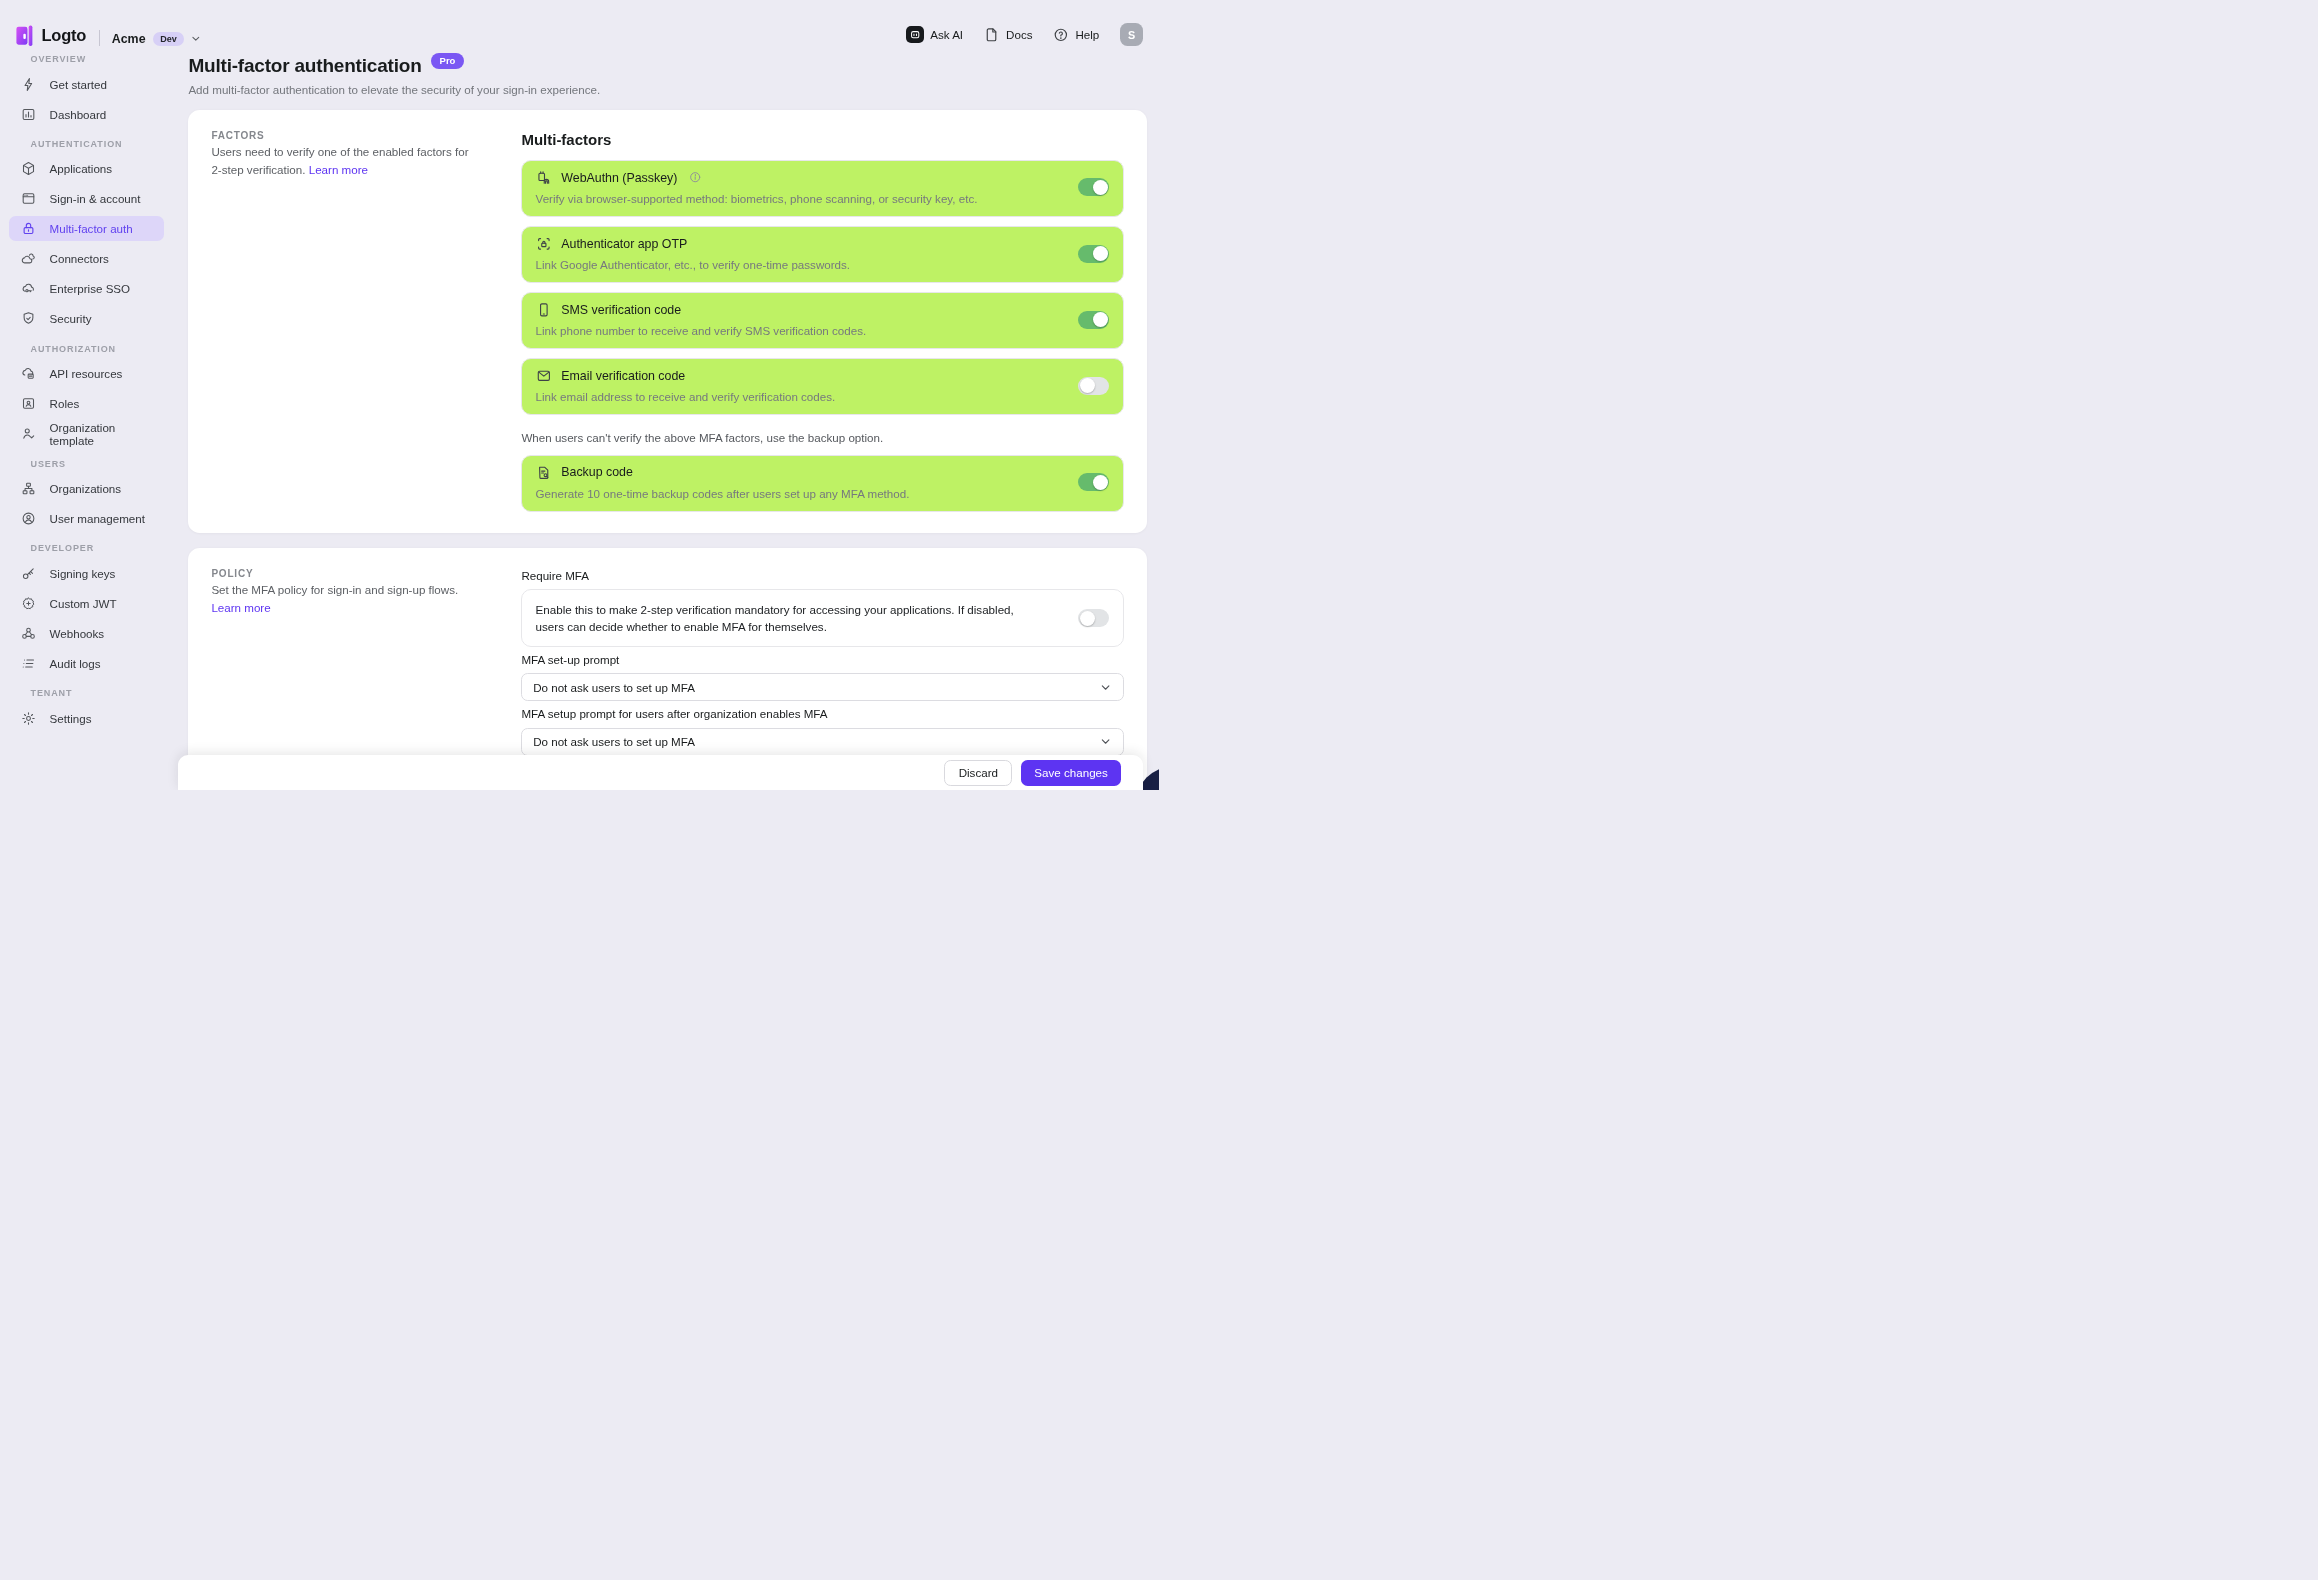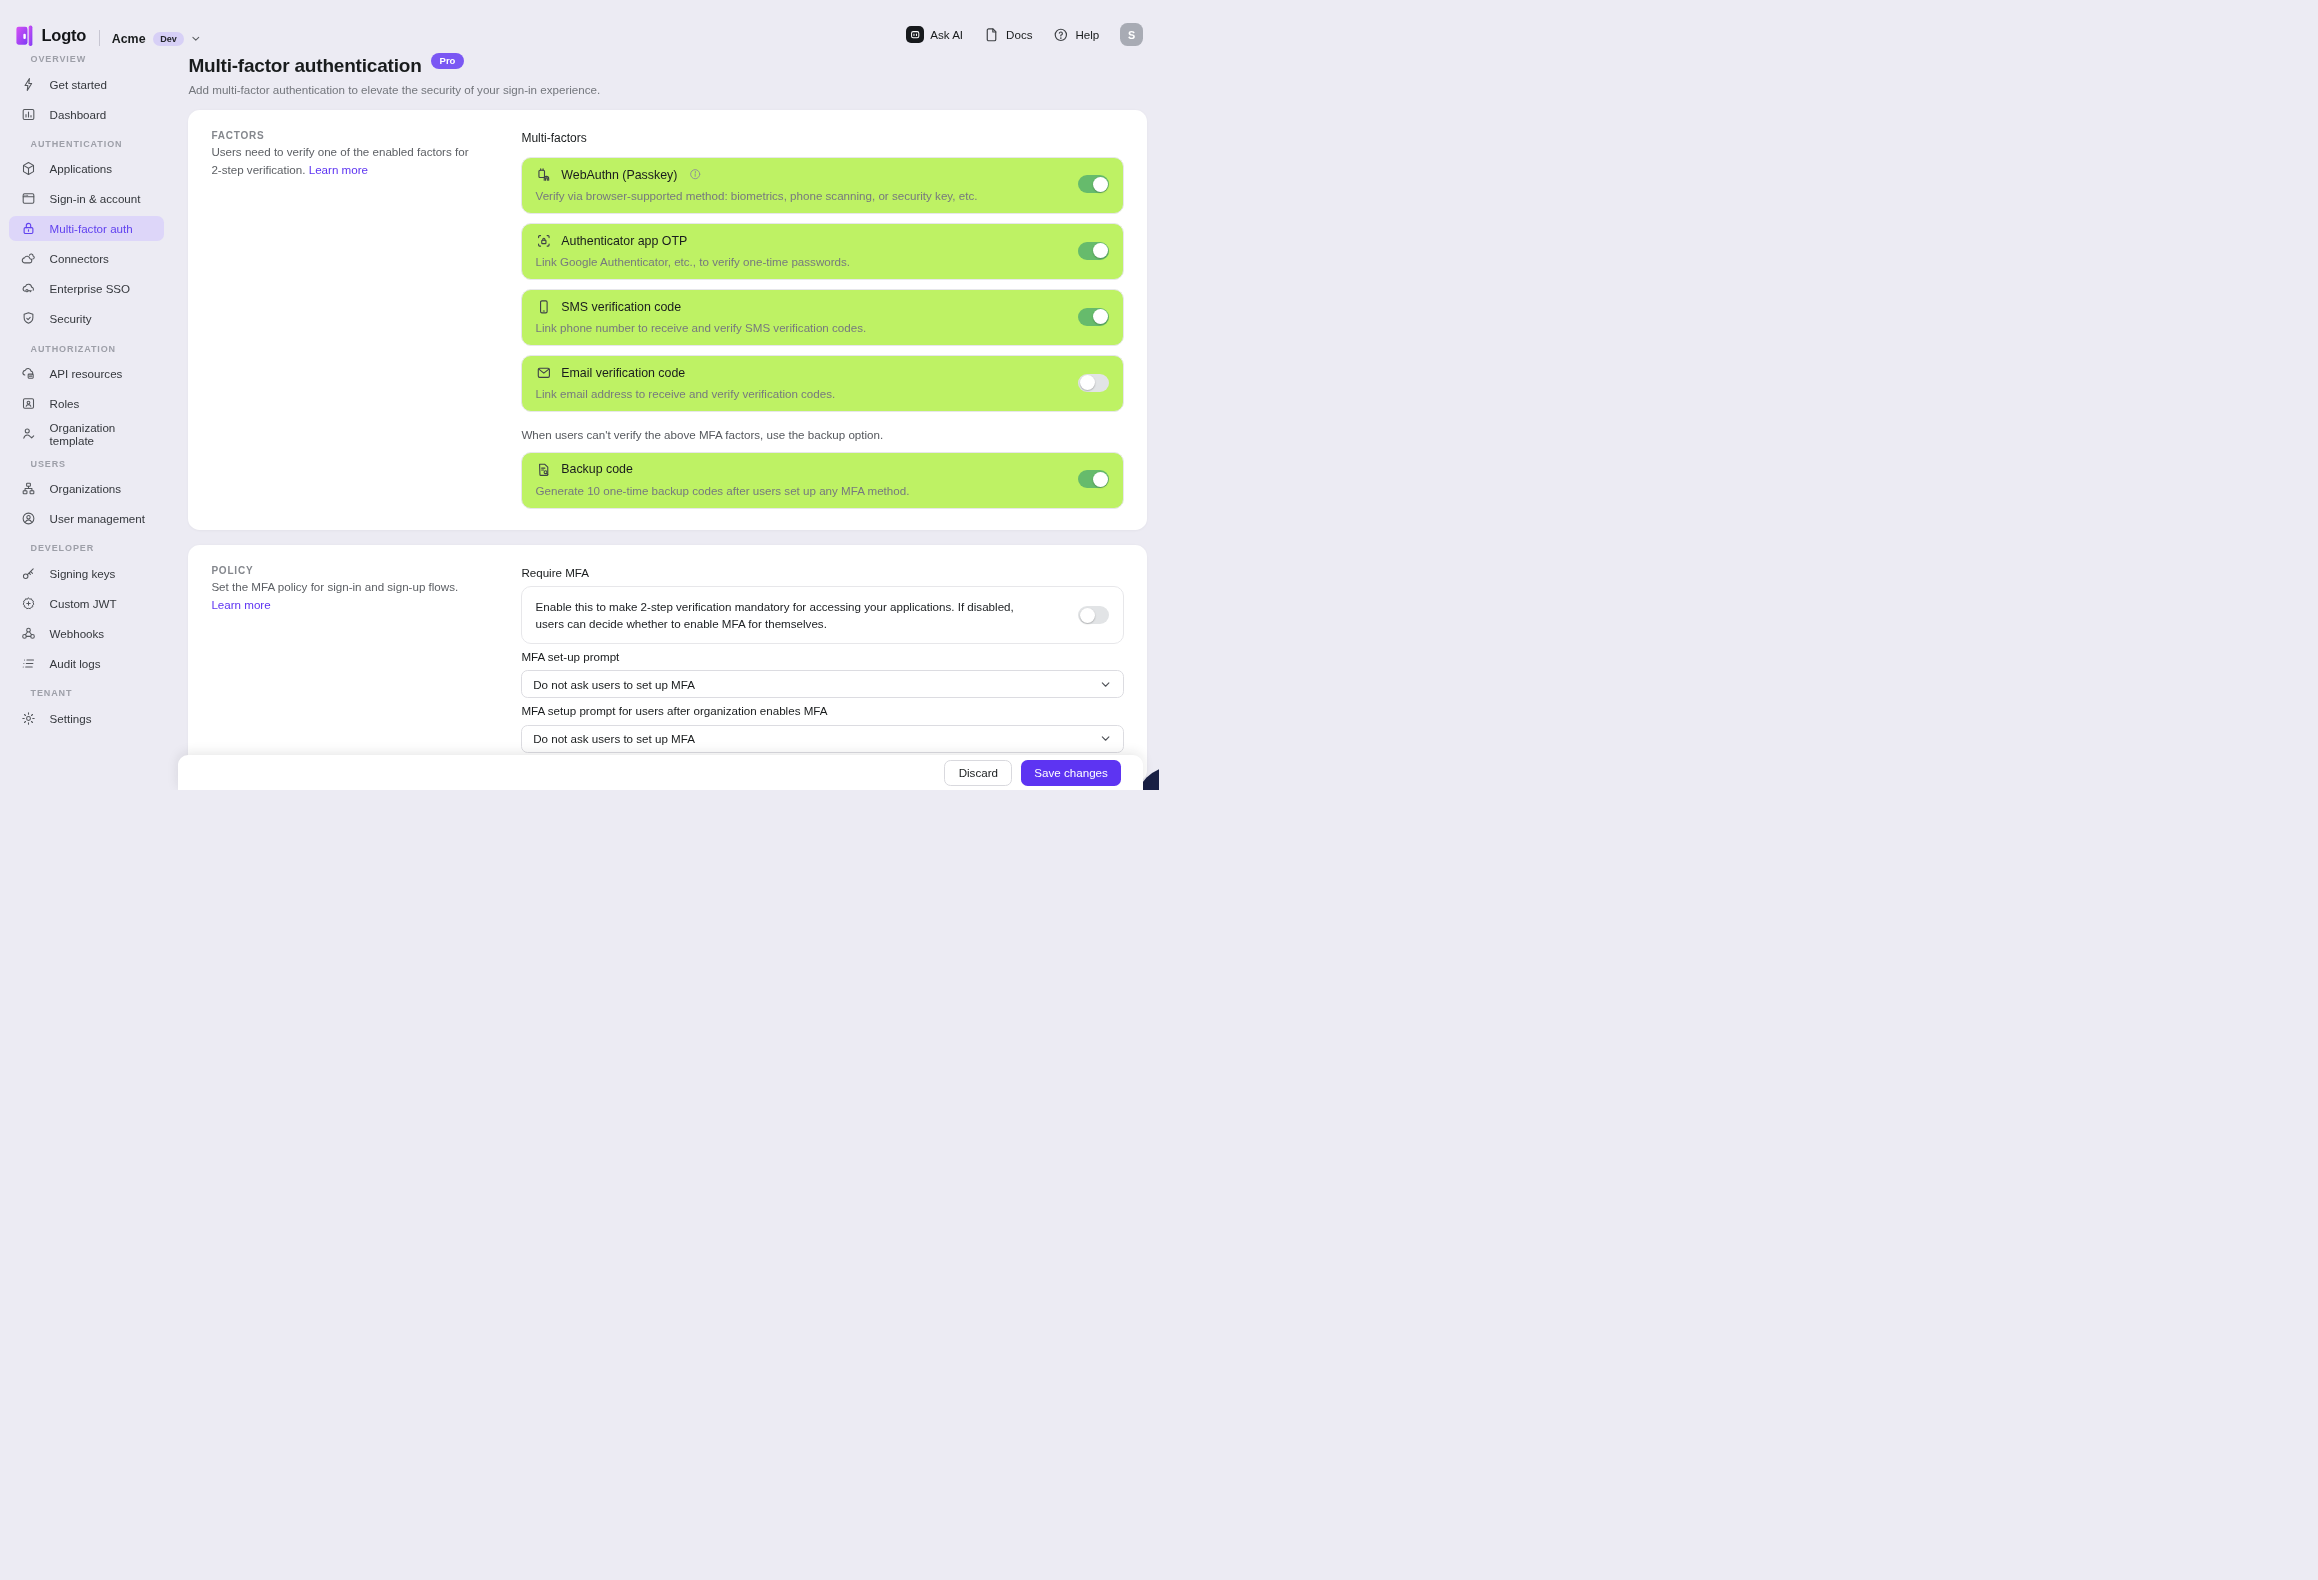--- a/index.html
+++ b/index.html
@@ -40,21 +40,21 @@
   .title-row{display:flex;align-items:flex-start;gap:9px}
   h1{margin:0;font-size:19px;font-weight:700;line-height:25px;letter-spacing:-0.2px}
   .pro-badge{background:#7a57f3;color:#fff;font-size:9.5px;font-weight:700;padding:3.3px 9px;border-radius:10px;line-height:1}
   .subtitle{margin-top:5.8px;font-size:11.6px;color:#73767c}
   .card{background:#fff;border-radius:11.6px;margin-top:14px;display:flex;padding:20px 23px 21.5px;box-shadow:0 0.8px 2.5px rgba(25,28,29,.04)}
   .col-left{flex:0 0 310px;padding-right:46px}
   .sec-label{font-size:10px;font-weight:700;letter-spacing:0.8px;color:#84878d}
   .sec-desc{margin-top:2px;font-size:11.6px;line-height:17.4px;color:#5d6065}
   .learn{color:#5d34f2;text-decoration:none;cursor:pointer}
   .col-right{flex:1;min-width:0}
-  .list-title{font-size:12px;font-weight:400;margin:0.8px 0 11.6px}
+  .list-title{font-size:15px;font-weight:700;margin:0.8px 0 11.6px}
   .factor-row{border:0.8px solid #e7e7ea;border-radius:10px;padding:9px 13.2px 10.8px;display:flex;align-items:center;margin-bottom:9px;background:#bef264}
   .fr-main{flex:1;padding-right:20px;min-width:0}
   .fr-head{display:flex;align-items:center;gap:10px;font-size:12.4px;font-weight:500}
   .fr-ic{width:15.7px;height:15.7px;color:#3e4247;flex:none}
   .fr-ic svg{width:15.7px;height:15.7px}
   .info-ic{width:12.4px;height:12.4px;color:#8f9297;margin-left:1.7px}
   .info-ic svg{width:12.4px;height:12.4px}
   .fr-desc{margin-top:6.6px;font-size:11.6px;color:#76797e}
   .backup-note{font-size:11.6px;color:#55585d;margin:15.7px 0 10.8px}
   .factor-row.last{margin-bottom:0}

